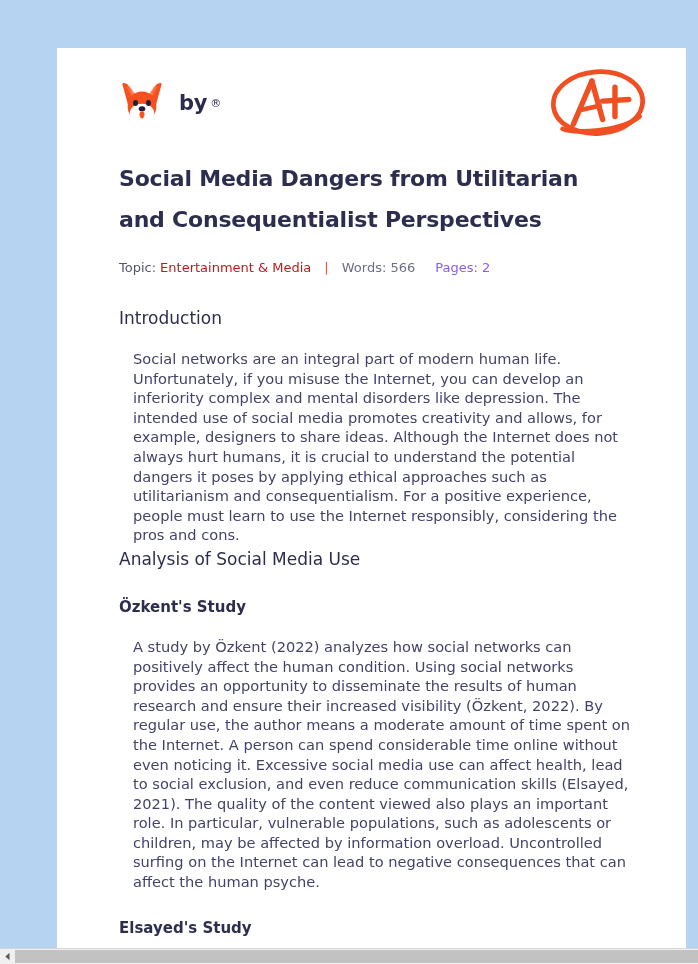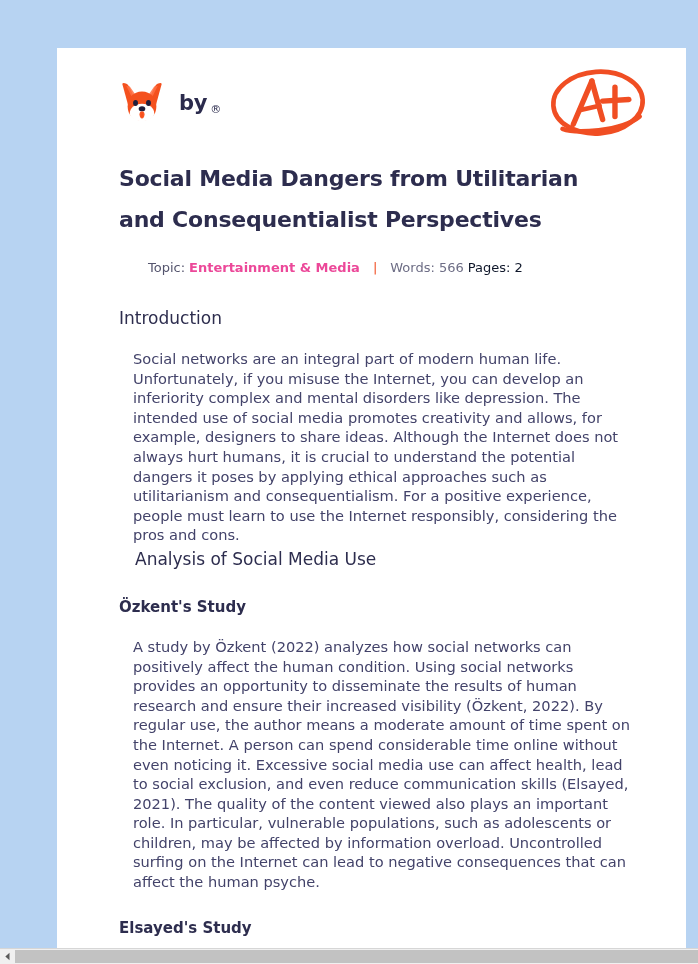--- a/index.html
+++ b/index.html
@@ -51,21 +51,21 @@
     display: block;
   }
   .brand-text {
     font-family: "DejaVu Sans", sans-serif;
     font-size: 21px;
     font-weight: bold;
     color: #2b2b4d;
     letter-spacing: -0.3px;
     white-space: nowrap;
     display: flex;
-    align-items: flex-end;
+    align-items: center;
   }
   .brand-reg {
     font-size: 11px;
     line-height: 1;
     margin-left: 3px;
     margin-top: 1px;
     color: #2b2b4d;
     font-weight: normal;
   }
   .grade-badge {
@@ -89,32 +89,32 @@
   }
 
   .meta-line {
     margin-top: 20px;
     font-size: 13px;
     color: #6d6d85;
     display: flex;
     align-items: baseline;
     flex-wrap: wrap;
   }
-  .meta-label { color: #55556e; margin-left: 29px; }
+  .meta-label { color: #55556e; }
   .meta-topic {
-    font-weight: bold;
-    color: #ec4899;
+    font-weight: normal;
+    color: #b91c1c;
     margin-left: 4px;
   }
   .meta-sep {
     color: #f04e23;
     margin: 0 13px;
   }
   .meta-words { color: #6d6d85; }
-  .meta-pages { color: #0f172a; margin-left: 4px; }
+  .meta-pages { color: #8b5cf6; margin-left: 20px; }
 
   h2.sec-h2 {
     font-size: 17px;
     line-height: 24px;
     font-weight: normal;
     color: #2d2d4e;
     margin: 31px 0 0 0;
   }
   h3.sec-h3 {
     font-size: 15px;
@@ -123,21 +123,21 @@
     color: #2d2d4e;
     margin: 25px 0 0 0;
   }
   p.sec-p {
     font-size: 14.6px;
     line-height: 19.6px;
     color: #43436a;
     margin: 19px 0 0 14px;
     text-align: left;
   }
-  h2.tight { margin-top: 2px; margin-left: 16px; }
+  h2.tight { margin-top: 2px; }
 
   
   .hscroll {
     position: absolute;
     left: 0;
     bottom: 0;
     width: 698px;
     height: 15px;
     background: #f0f0f0;
     border-top: 1px solid #d6d6d6;

